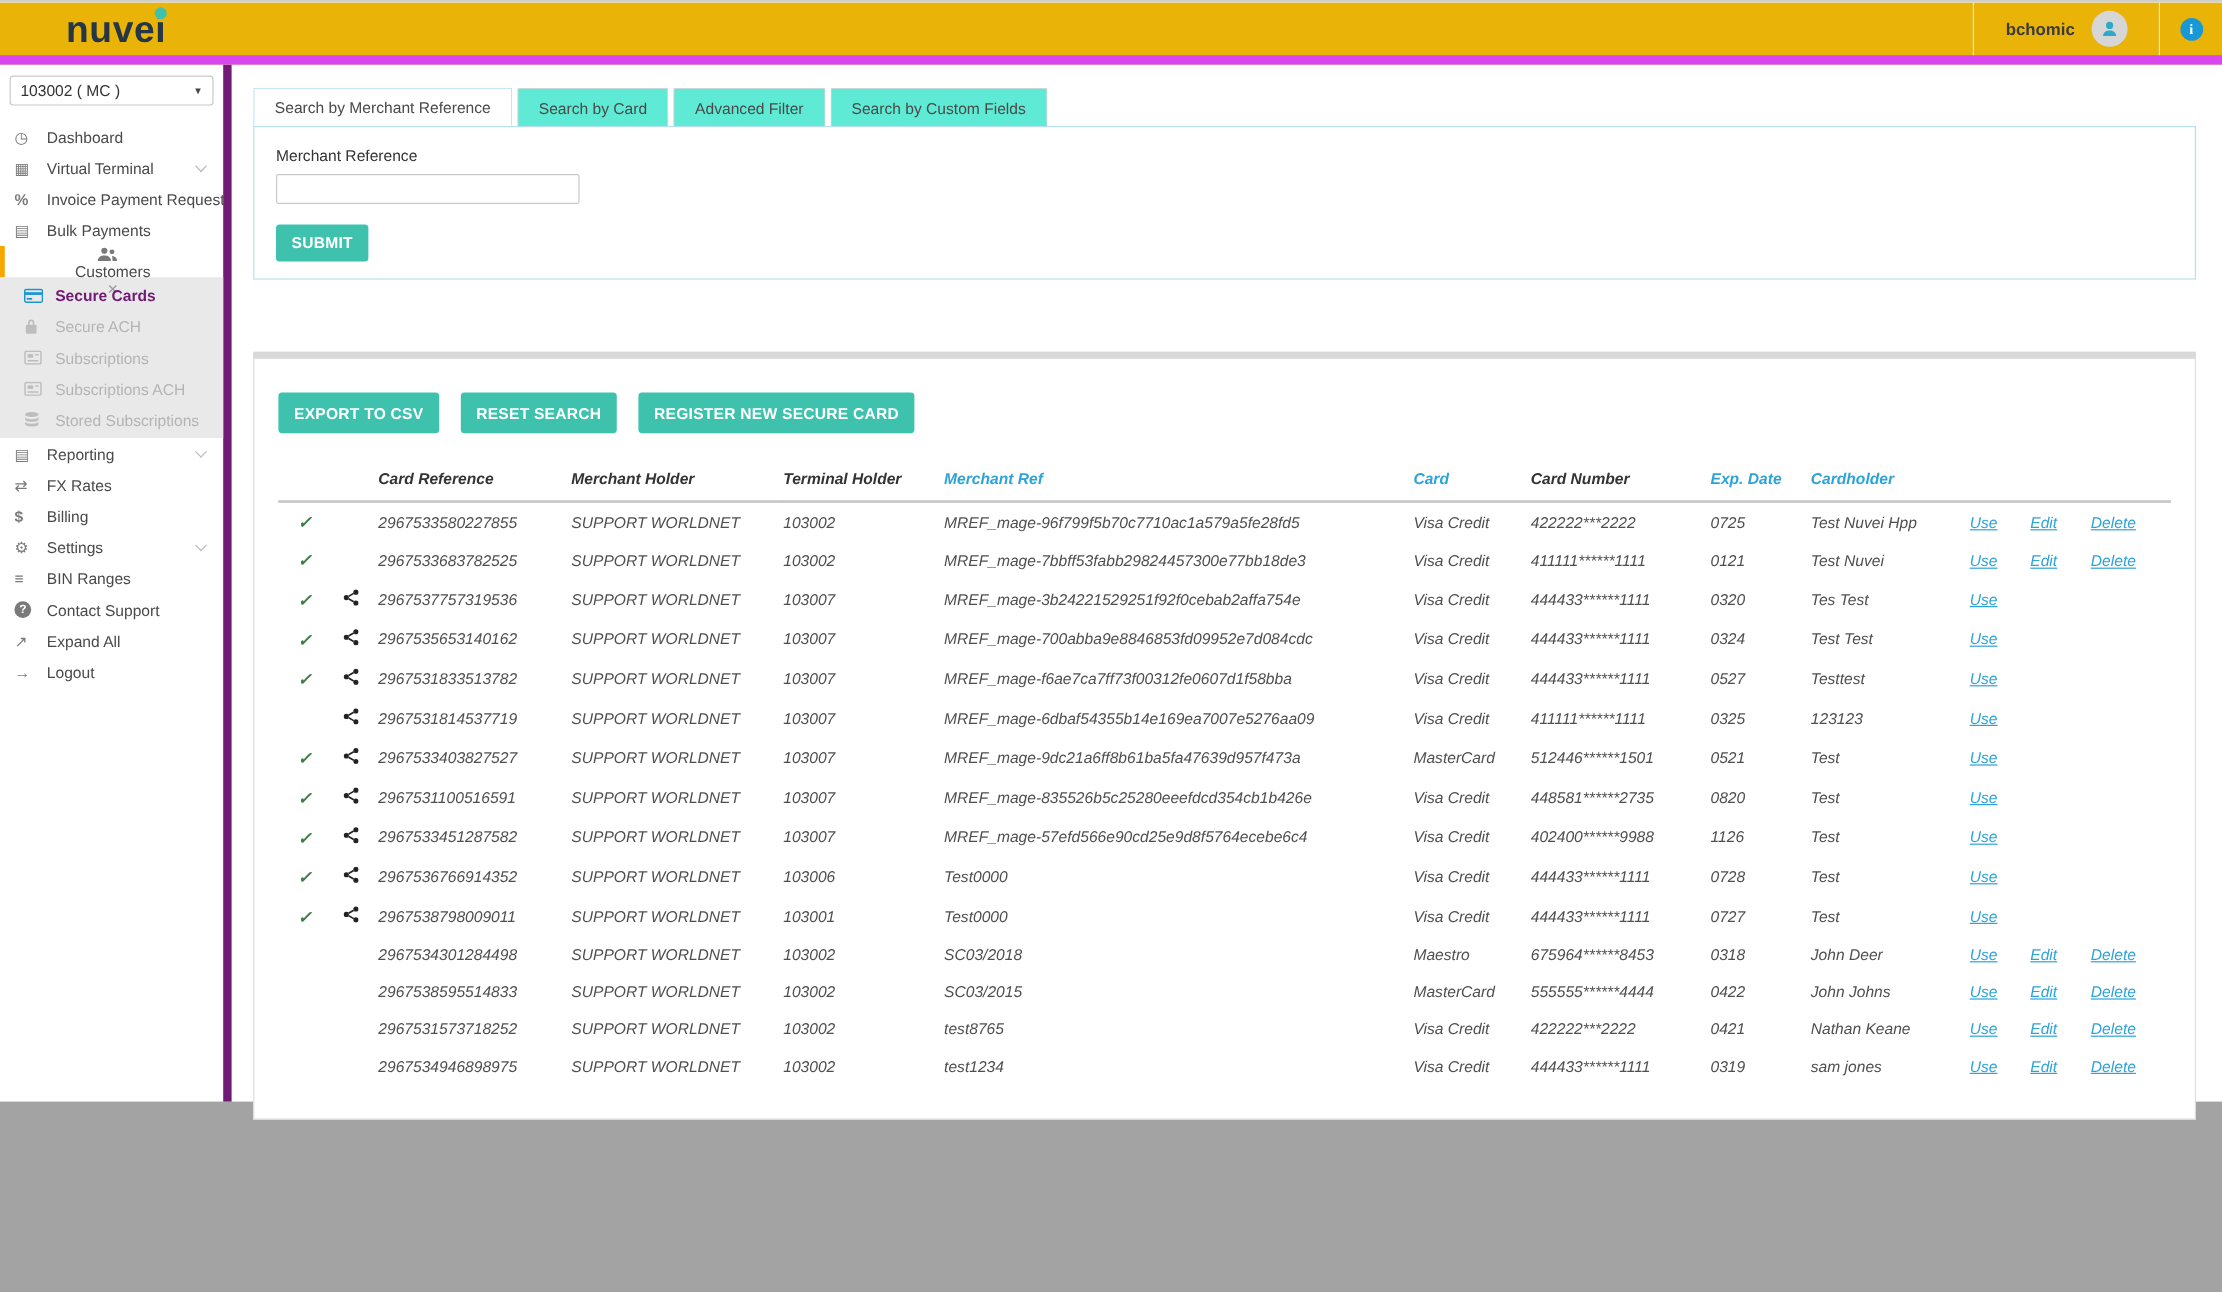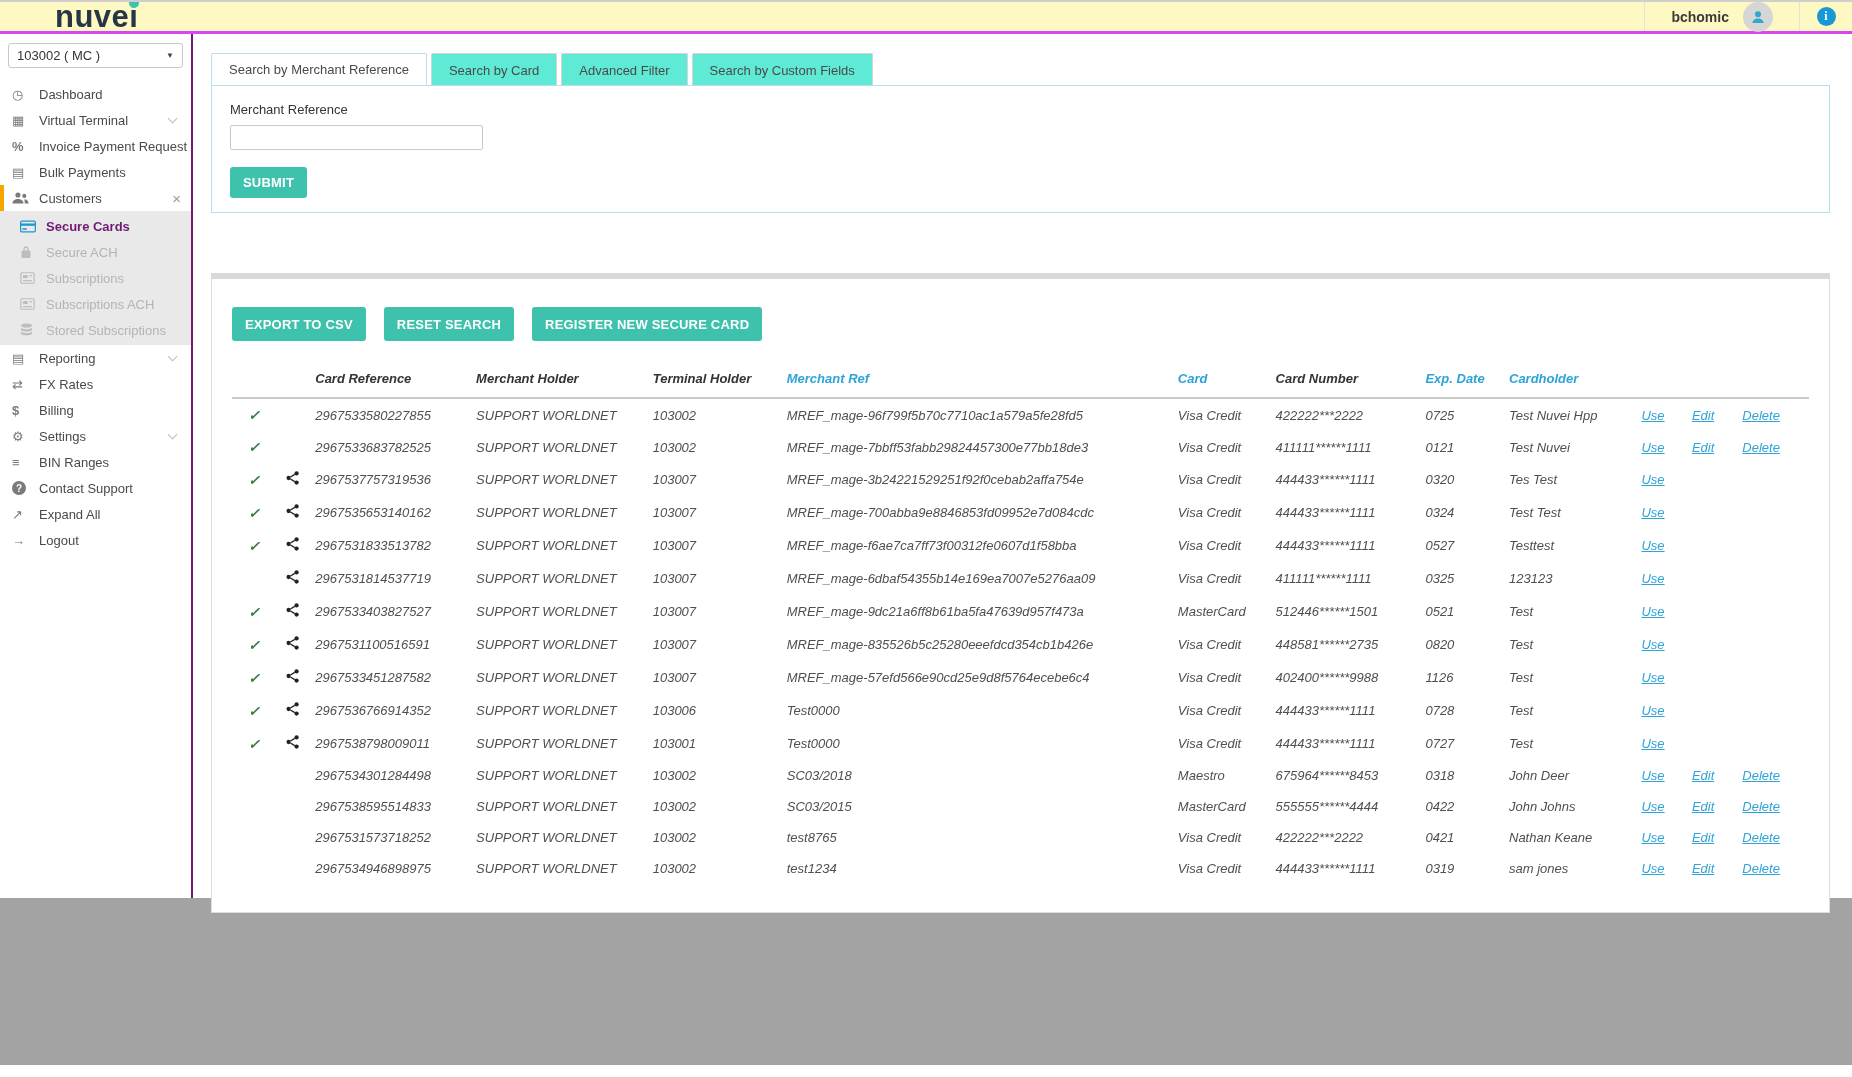--- a/index.html
+++ b/index.html
@@ -5,50 +5,50 @@
   * { box-sizing: border-box; }
   html,body { margin:0; padding:0; }
   body {
     width:1852px; height:1077px;
     font-family:"Liberation Sans", sans-serif;
     background:#ffffff; color:#4a4a4a;
     border-top:2px solid #cfcfcf;
     overflow:hidden;
   }
   
-  .topbar { height:32px; background:#fef9c3; border-bottom:3px solid #d946ef;
+  .topbar { height:52px; background:#eab308; border-bottom:8px solid #d946ef;
             display:flex; align-items:center; justify-content:space-between; }
   .logo { font-size:31px; font-weight:bold; color:#253746; margin-left:55px;
           line-height:1; position:relative; letter-spacing:0.5px; }
   .logo-dot { position:absolute; top:-3px; right:-1px; width:10px; height:10px;
               border-radius:50%; background:#3ec2ad; }
   .topbar-right { display:flex; align-items:center; height:100%; }
   .user-chip { display:flex; align-items:center; gap:14px; padding:12px 26px;
                border-left:1px solid #e2e2e2; border-right:1px solid #e2e2e2;
                height:100%; cursor:pointer; }
   .user-name { font-size:14px; font-weight:bold; color:#3b3b3b; }
   .avatar { width:30px; height:30px; border-radius:50%; background:#d6d6d6;
             display:flex; align-items:center; justify-content:center; overflow:hidden; }
   .info-wrap { width:52px; display:flex; justify-content:center; }
   .info-btn { width:19px; height:19px; border-radius:50%; background:#1898d5; color:#fff;
               font-size:12px; font-weight:bold; display:flex; align-items:center;
               justify-content:center; cursor:pointer; font-family:"Liberation Serif", serif; }
   
   .layout { display:flex; height:864px; background:#fff; }
   .footer-band { height:167px; background:#a3a3a3; }
   
-  .sidebar { width:193px; flex-shrink:0; border-right:2px solid #701a75; padding-top:9px; }
+  .sidebar { width:193px; flex-shrink:0; border-right:7px solid #701a75; padding-top:9px; }
   .account-select { margin:0 8px 13px 8px; height:25px; border:1px solid #c9c9c9;
                     border-radius:3px; display:flex; align-items:center;
                     justify-content:space-between; padding:0 8px; font-size:13px;
                     color:#333; cursor:pointer; background:#fff; }
   .select-arrow { font-size:8px; color:#444; }
   .nav-item { height:26px; display:flex; align-items:center; padding:0 10px 0 12px;
               font-size:13px; color:#4a4a4a; cursor:pointer; }
-  .nav-item.customers { border-left:4px solid #f5a700; padding-left:8px; }
+  .nav-item.customers { border-left:4px solid #f5a700; padding-left:8px;flex-direction:column; }
   .nav-icon { width:27px; color:#7a7a7a; font-size:13px; display:inline-flex;
               align-items:center; flex-shrink:0; }
   .gi { font-style:normal; }
   .gi.b { font-weight:bold; }
   .nav-label { flex:1; white-space:nowrap; }
   .chev { width:7px; height:7px; border-right:1.6px solid #bcbcbc;
           border-bottom:1.6px solid #bcbcbc; transform:rotate(45deg);
           margin:-4px 5px 0 0; }
   .close-x { color:#9b9b9b; font-size:15px; line-height:1; }
   .submenu { background:#e9e9e9; padding:2px 0; }

